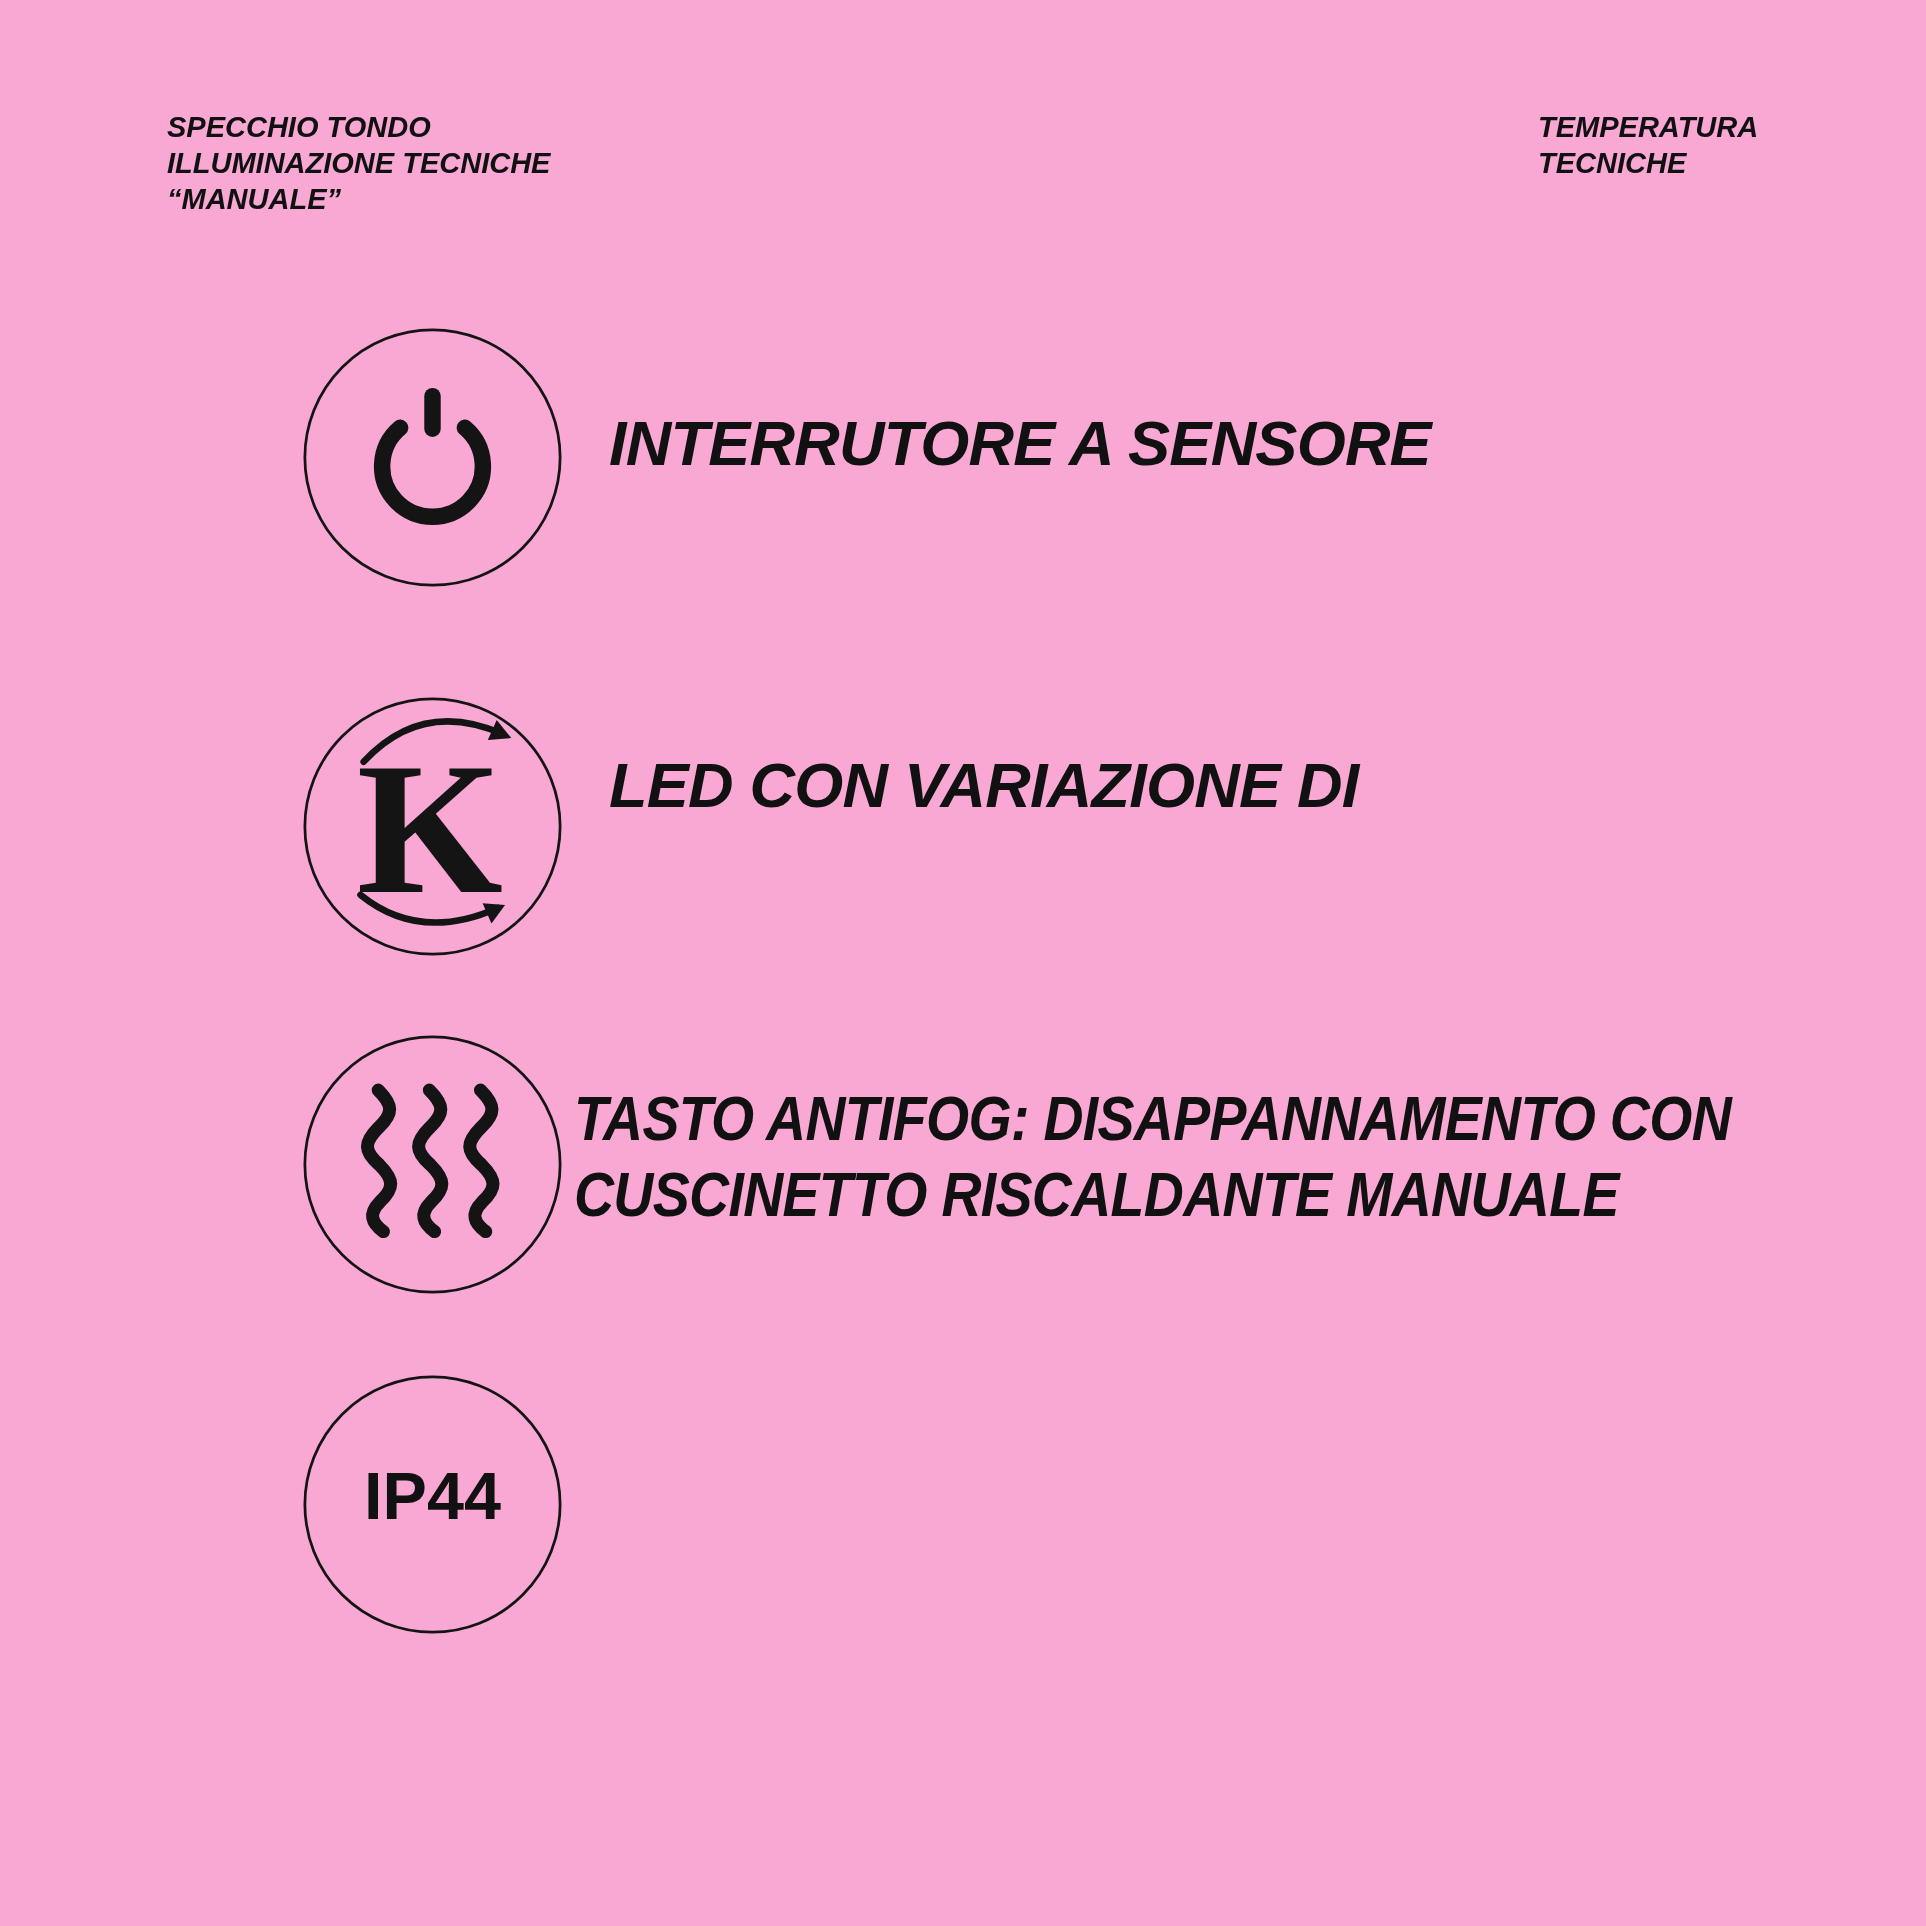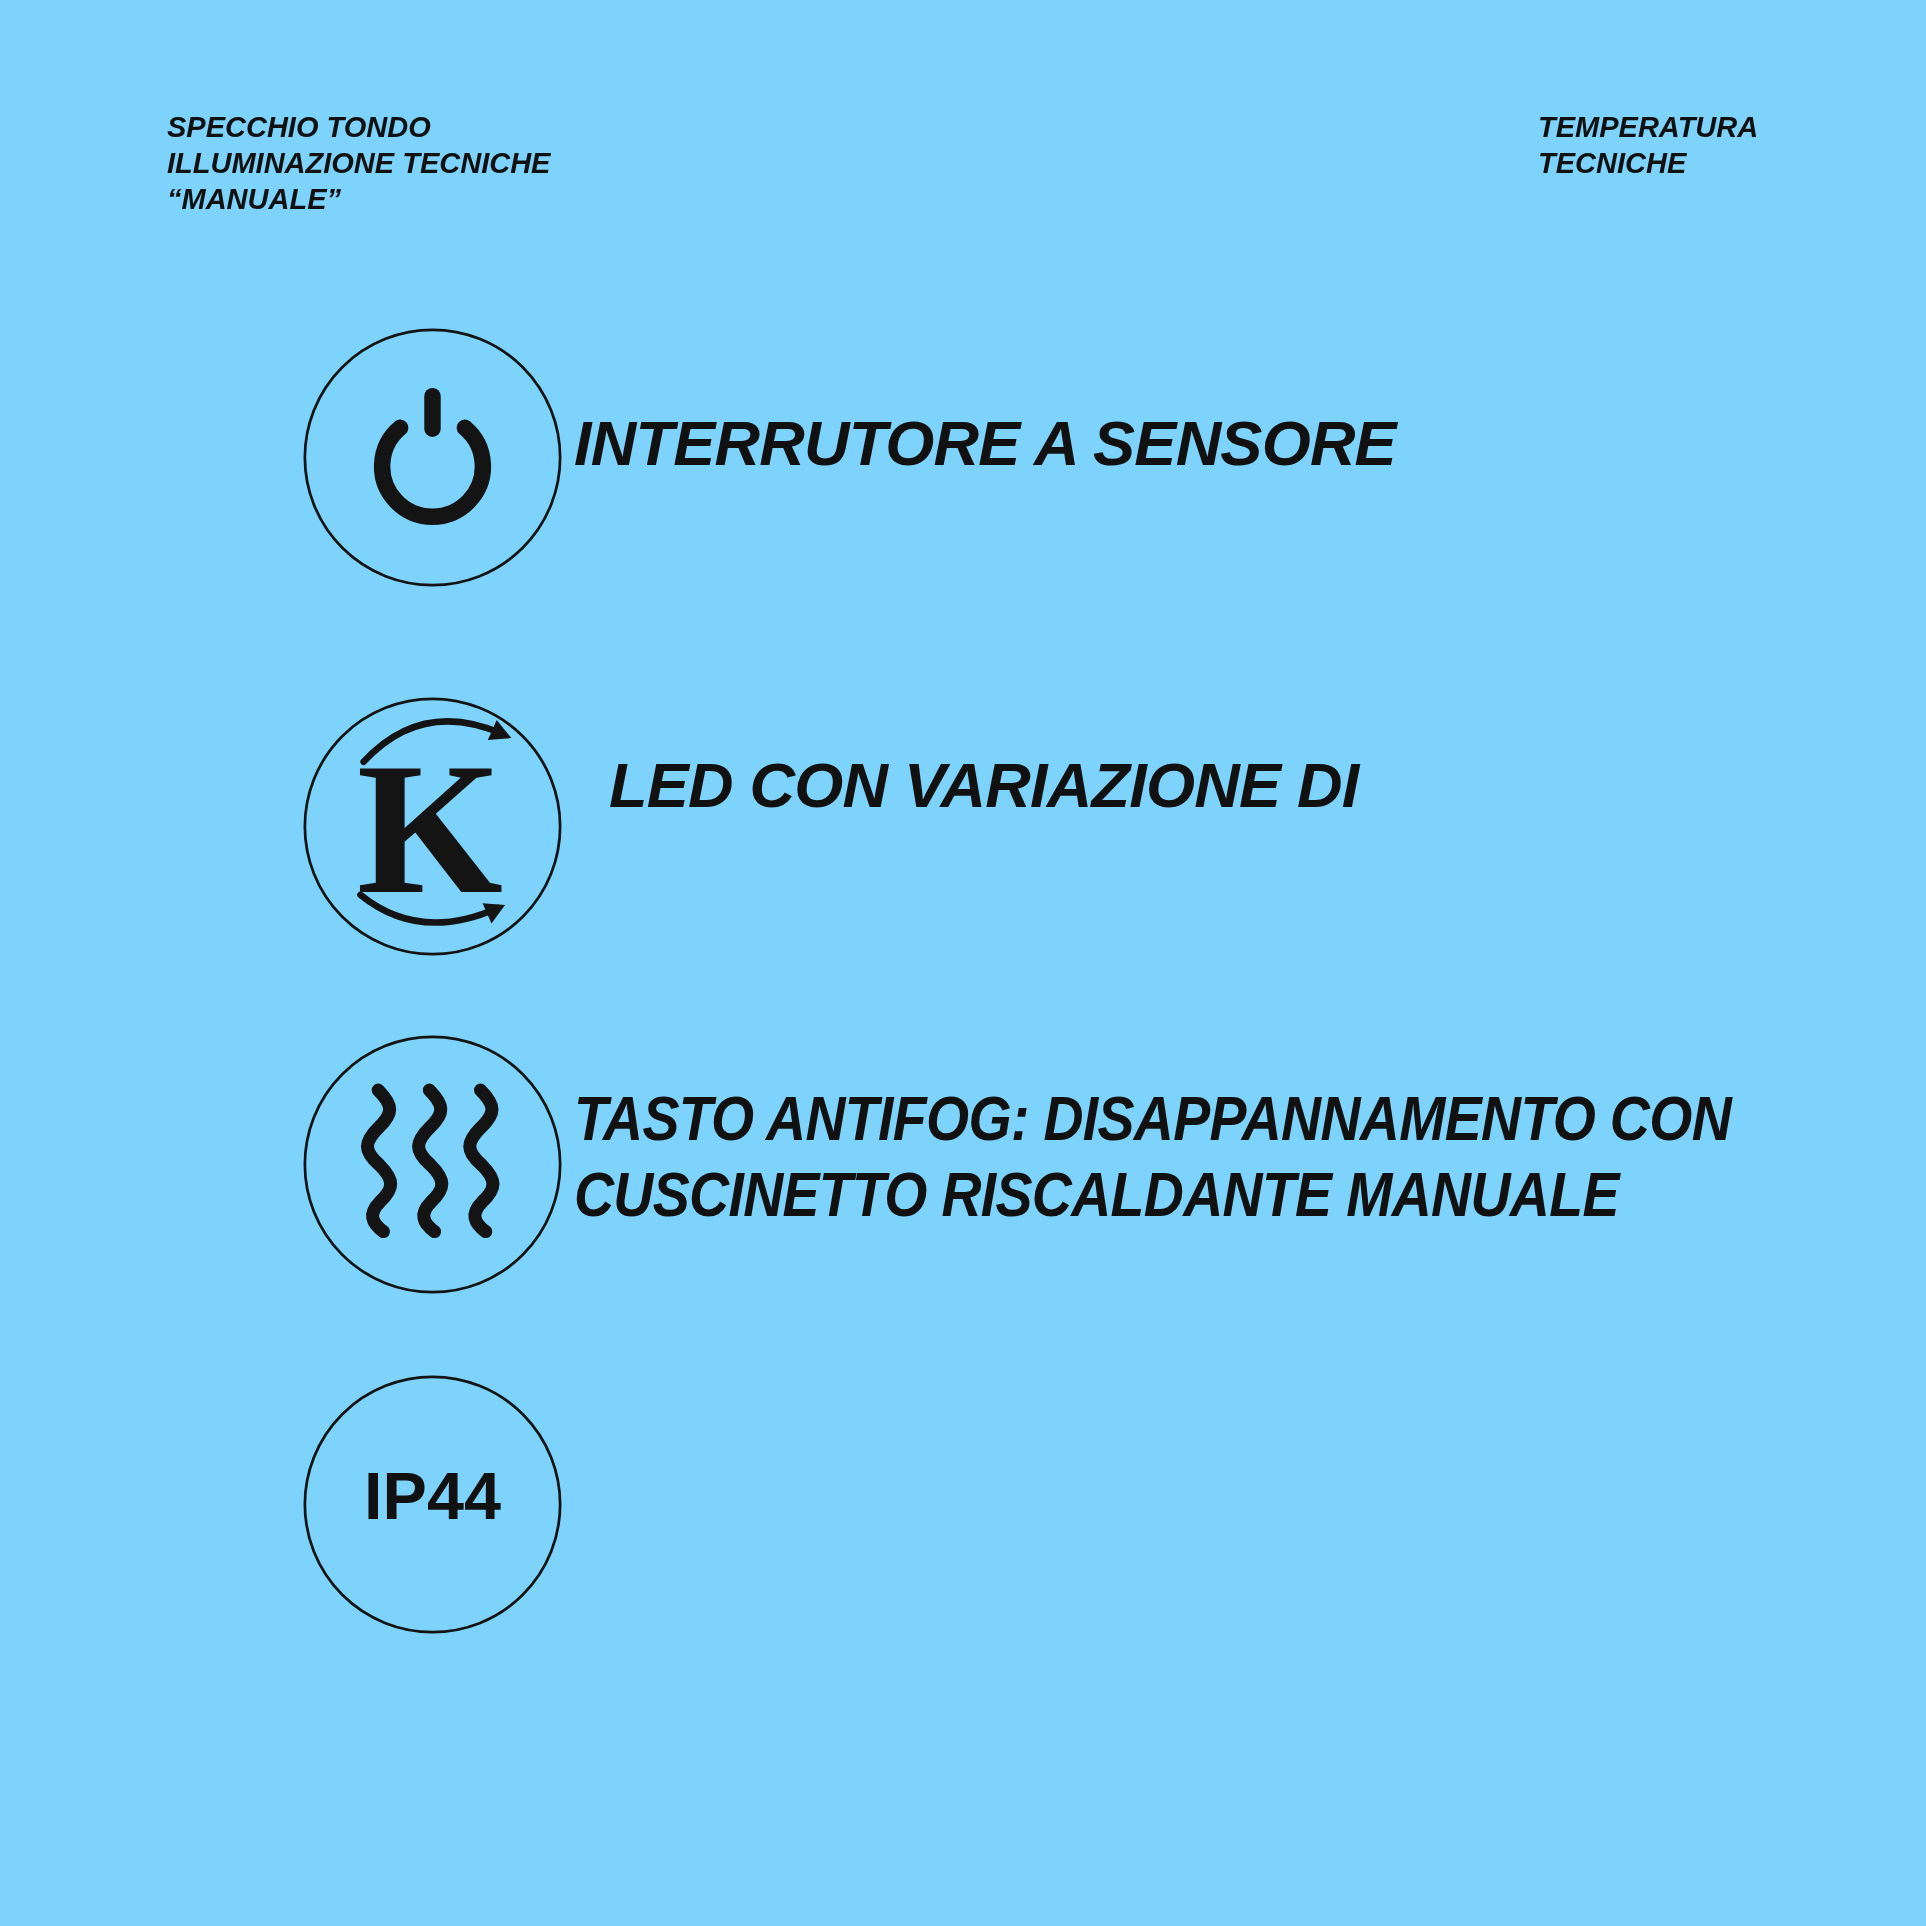--- a/index.html
+++ b/index.html
@@ -1,19 +1,19 @@
 <!DOCTYPE html>
 <html style="font-size:13.7px"><head>
 <meta charset="utf-8">
 <style>
   html,body{margin:0;padding:0;}
   .page{
     position:relative;
     width:1926px;height:1926px;
-    background:#7dd3fc;
+    background:#f9a8d4;
     font-family:"Liberation Sans",sans-serif;
     color:#111111;
     overflow:hidden;
   }
   .hdr{
     position:absolute;
     font-size:29px;
     line-height:36px;
     font-weight:bold;
     font-style:italic;
@@ -33,21 +33,21 @@
   .label{
     position:absolute;
     left:574px;
     font-size:63px;
     line-height:76px;
     font-weight:bold;
     font-style:italic;
     letter-spacing:-0.012em;
     white-space:nowrap;
   }
-  .l1{top:405px;}
+  .l1{top:405px;margin-left:35px;}
   .l2{top:747px;margin-left:35px;}
   .l3{top:1080px;}
   .condensed{
     transform:scaleX(0.88);
     transform-origin:left top;
   }
   .k-letter{
     font-family:"Liberation Serif",serif;
     font-weight:bold;
   }

